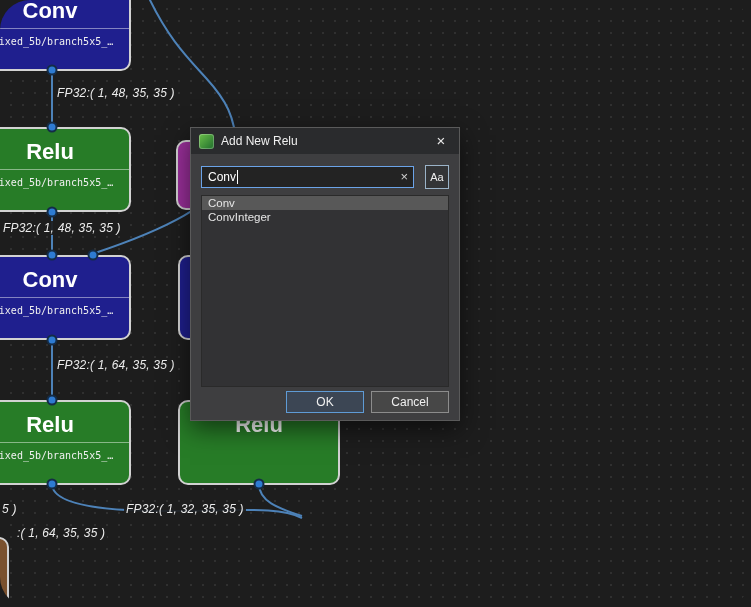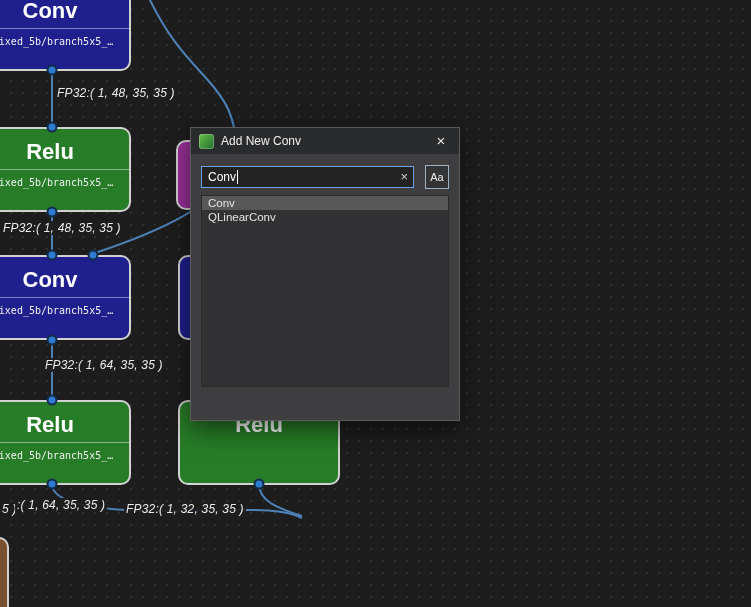--- a/index.html
+++ b/index.html
@@ -1,20 +1,20 @@
 <!DOCTYPE html>
 <html><head>
 <meta charset="utf-8">
 <style>
   html,body{margin:0;padding:0;width:751px;height:607px;overflow:hidden;
     font-family:"Liberation Sans",sans-serif;background:#1d1d1d;}
   .canvas{position:absolute;inset:0;width:751px;height:607px;overflow:hidden;
     background-color:#1d1d1d;
     background-image:radial-gradient(circle,#303030 1px,transparent 1.4px);
-    background-size:12px 12px;background-position:5px 3px;}
+    background-size:12px 12px;background-position:5px 3px;border-radius:30px;}
   svg.edges{position:absolute;left:0;top:0;z-index:1;}
   svg.edges path{fill:none;stroke:#4d82b8;stroke-width:2;}
   .node{position:absolute;width:162px;height:85px;border:2px solid #d2d2d2;
     border-radius:10px;box-sizing:border-box;overflow:hidden;z-index:2;}
   .node.conv{background:#1f1f8e;}
   .node.relu{background:#277c27;}
   .node.magenta{background:#9a2f9a;height:70px;}
   .node.brown{background:#7a512e;}
   .node-title{height:40px;line-height:46px;font-size:22px;font-weight:bold;
     text-align:center;color:#ffffff;}
@@ -113,40 +113,44 @@
   <div class="port" style="left:52px;top:212px"></div>
   <div class="port" style="left:52px;top:255px"></div>
   <div class="port" style="left:93px;top:255px"></div>
   <div class="port" style="left:52px;top:340px"></div>
   <div class="port" style="left:52px;top:400px"></div>
   <div class="port" style="left:52px;top:484px"></div>
   <div class="port" style="left:259px;top:484px"></div>
 
   <span class="elabel" style="left:55px;top:86px">FP32:( 1, 48, 35, 35 )</span>
   <span class="elabel" style="left:1px;top:221px">FP32:( 1, 48, 35, 35 )</span>
-  <span class="elabel" style="left:43px;top:358px">FP32:( 1, 64, 35, 35 )</span>
+  <span class="elabel" style="left:55px;top:358px">FP32:( 1, 64, 35, 35 )</span>
   <span class="elabel" style="left:0px;top:502px">5 )</span>
-  <span class="elabel" style="left:15px;top:498px">:( 1, 64, 35, 35 )</span>
+  <span class="elabel" style="left:15px;top:526px">:( 1, 64, 35, 35 )</span>
   <span class="elabel" style="left:124px;top:502px">FP32:( 1, 32, 35, 35 )</span>
 
   <div class="dialog">
     <div class="titlebar">
       <span class="app-icon"></span>
-      <span class="dialog-title">Add New Conv</span>
+      <span class="dialog-title">Add New Relu</span>
       <span class="close-btn">×</span>
     </div>
     <div class="dialog-body">
       <div class="search-row">
         <div class="search-box">
           <span class="search-text">Conv</span>
           <span class="caret"></span>
           <span class="clear-btn">×</span>
         </div>
         <div class="case-btn">Aa</div>
       </div>
       <div class="list">
         <div class="list-item selected">Conv</div>
-        <div class="list-item">QLinearConv</div>
+        <div class="list-item">ConvInteger</div>
+      </div>
+      <div class="btn-row">
+        <button class="btn-ok">OK</button>
+        <button class="btn-cancel">Cancel</button>
       </div>
     </div>
   </div>
 
 </div>
 
 </body></html>

